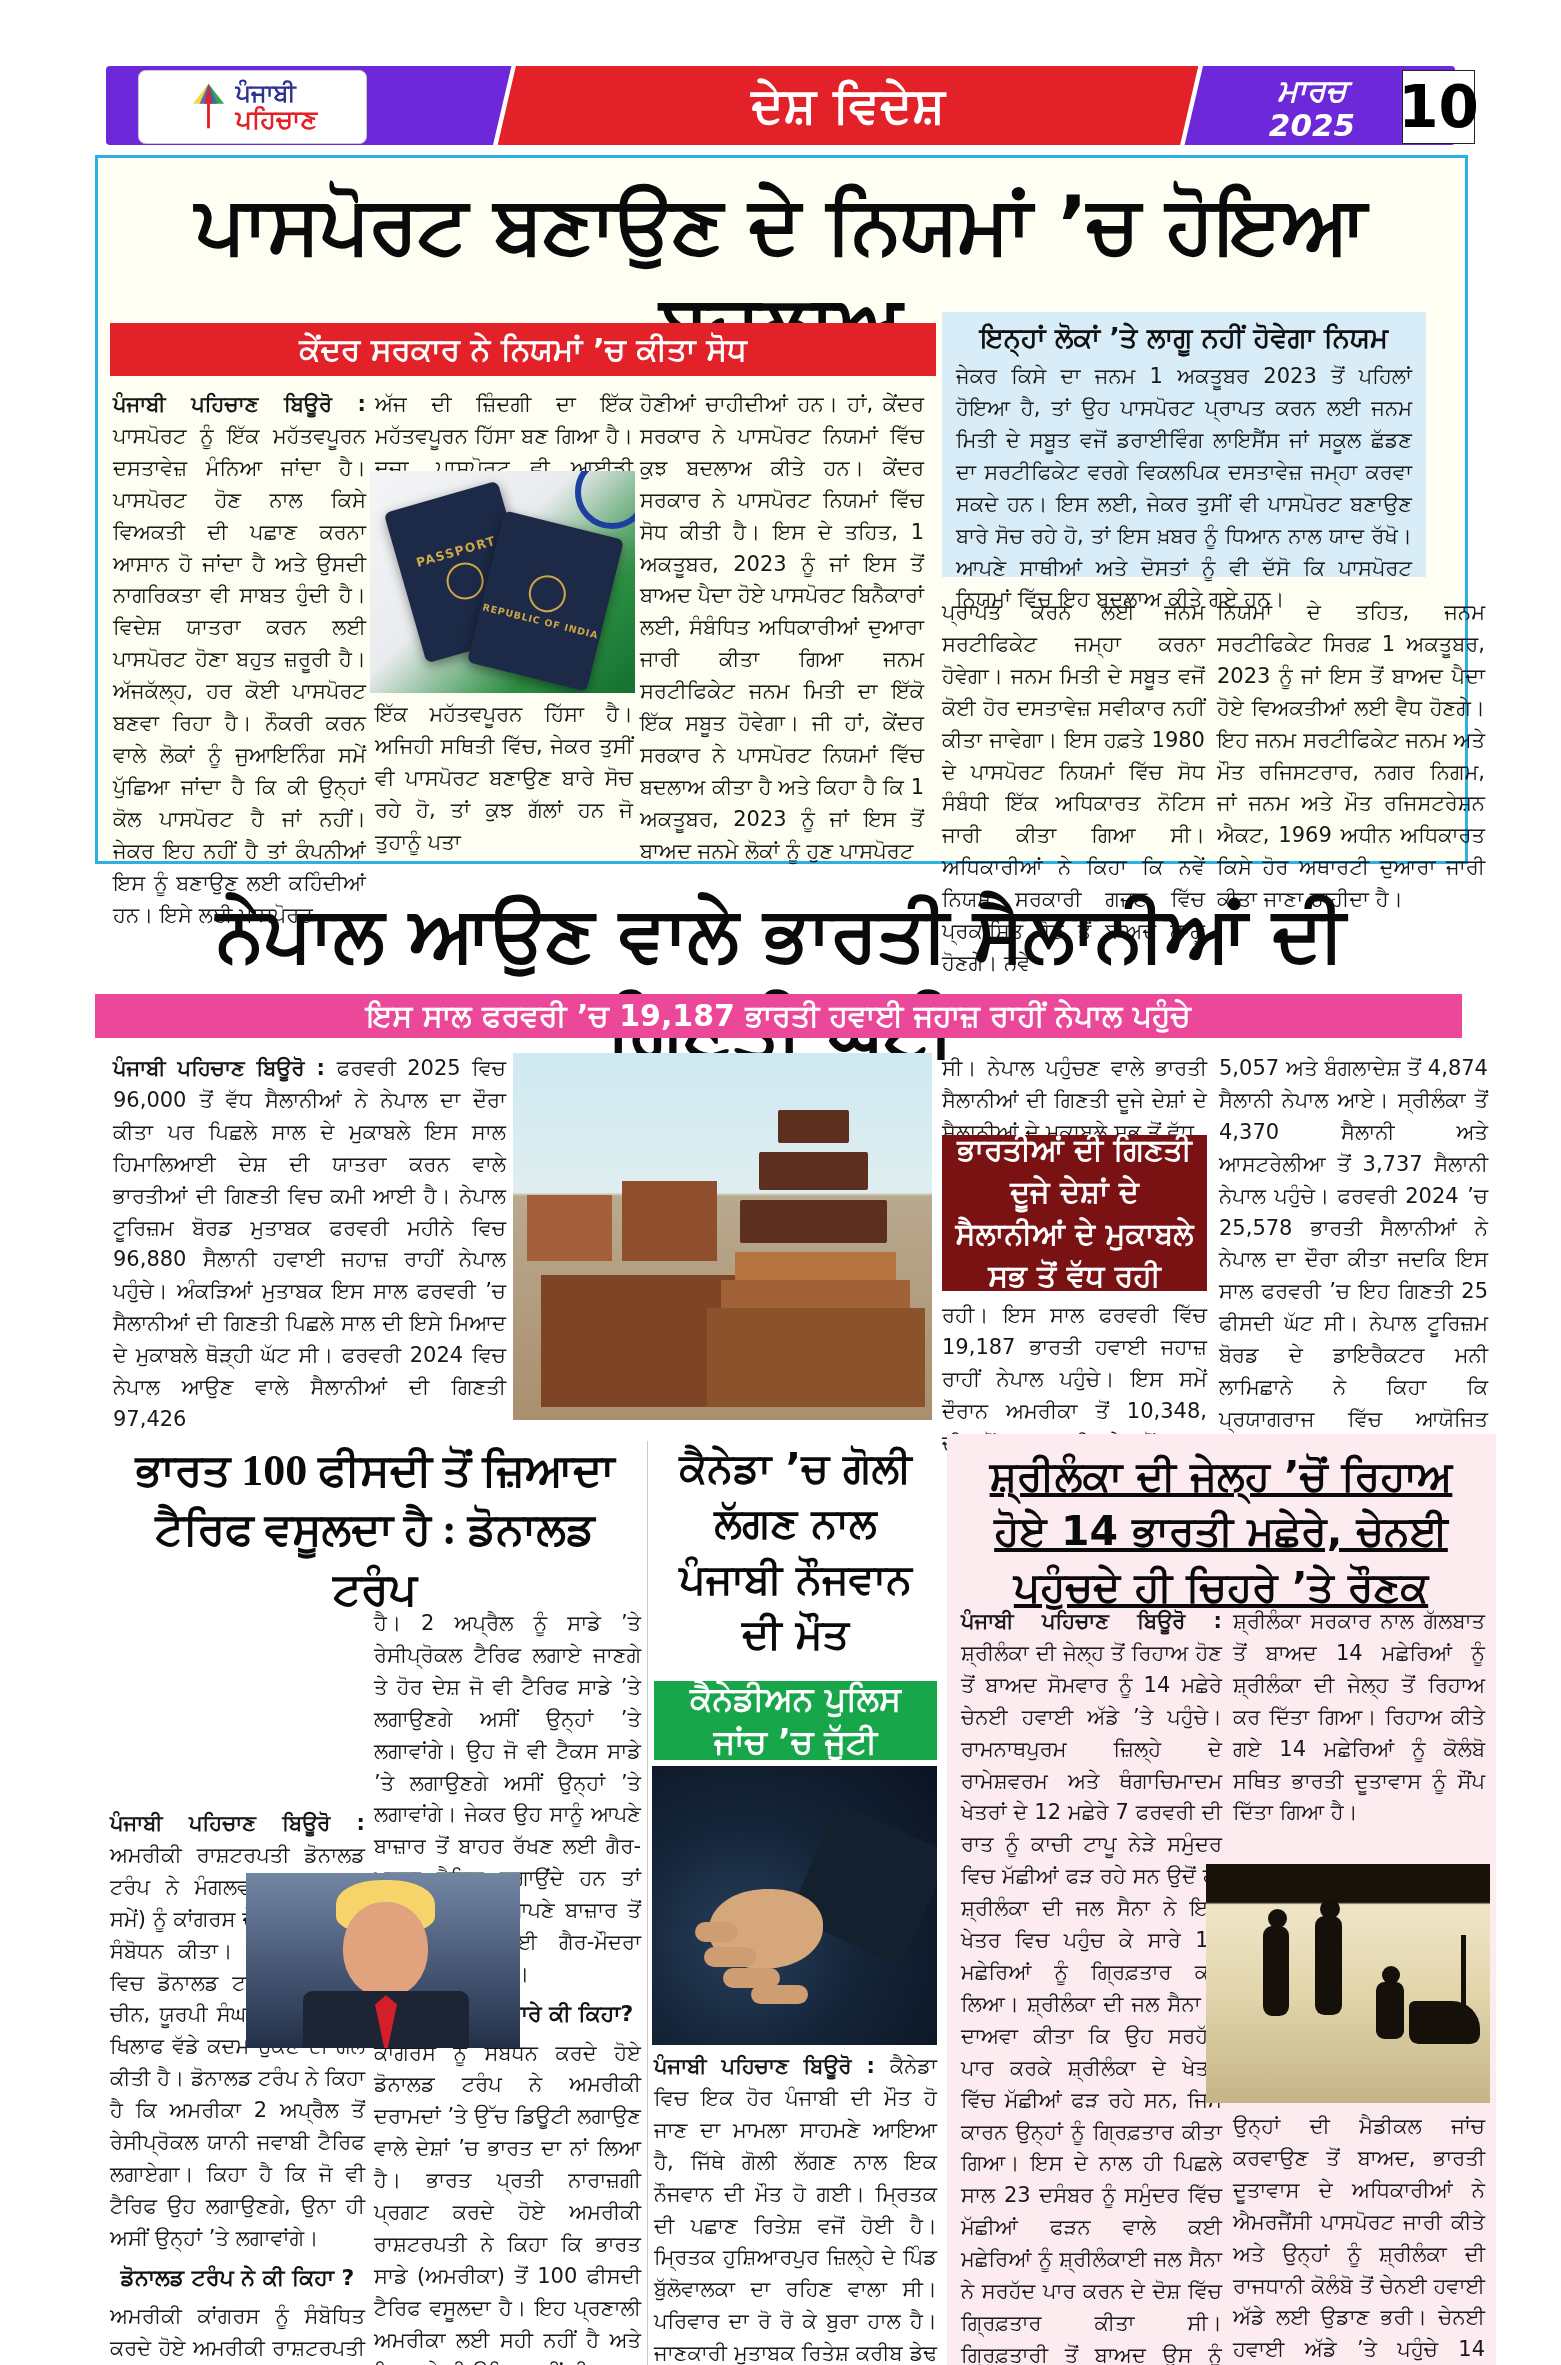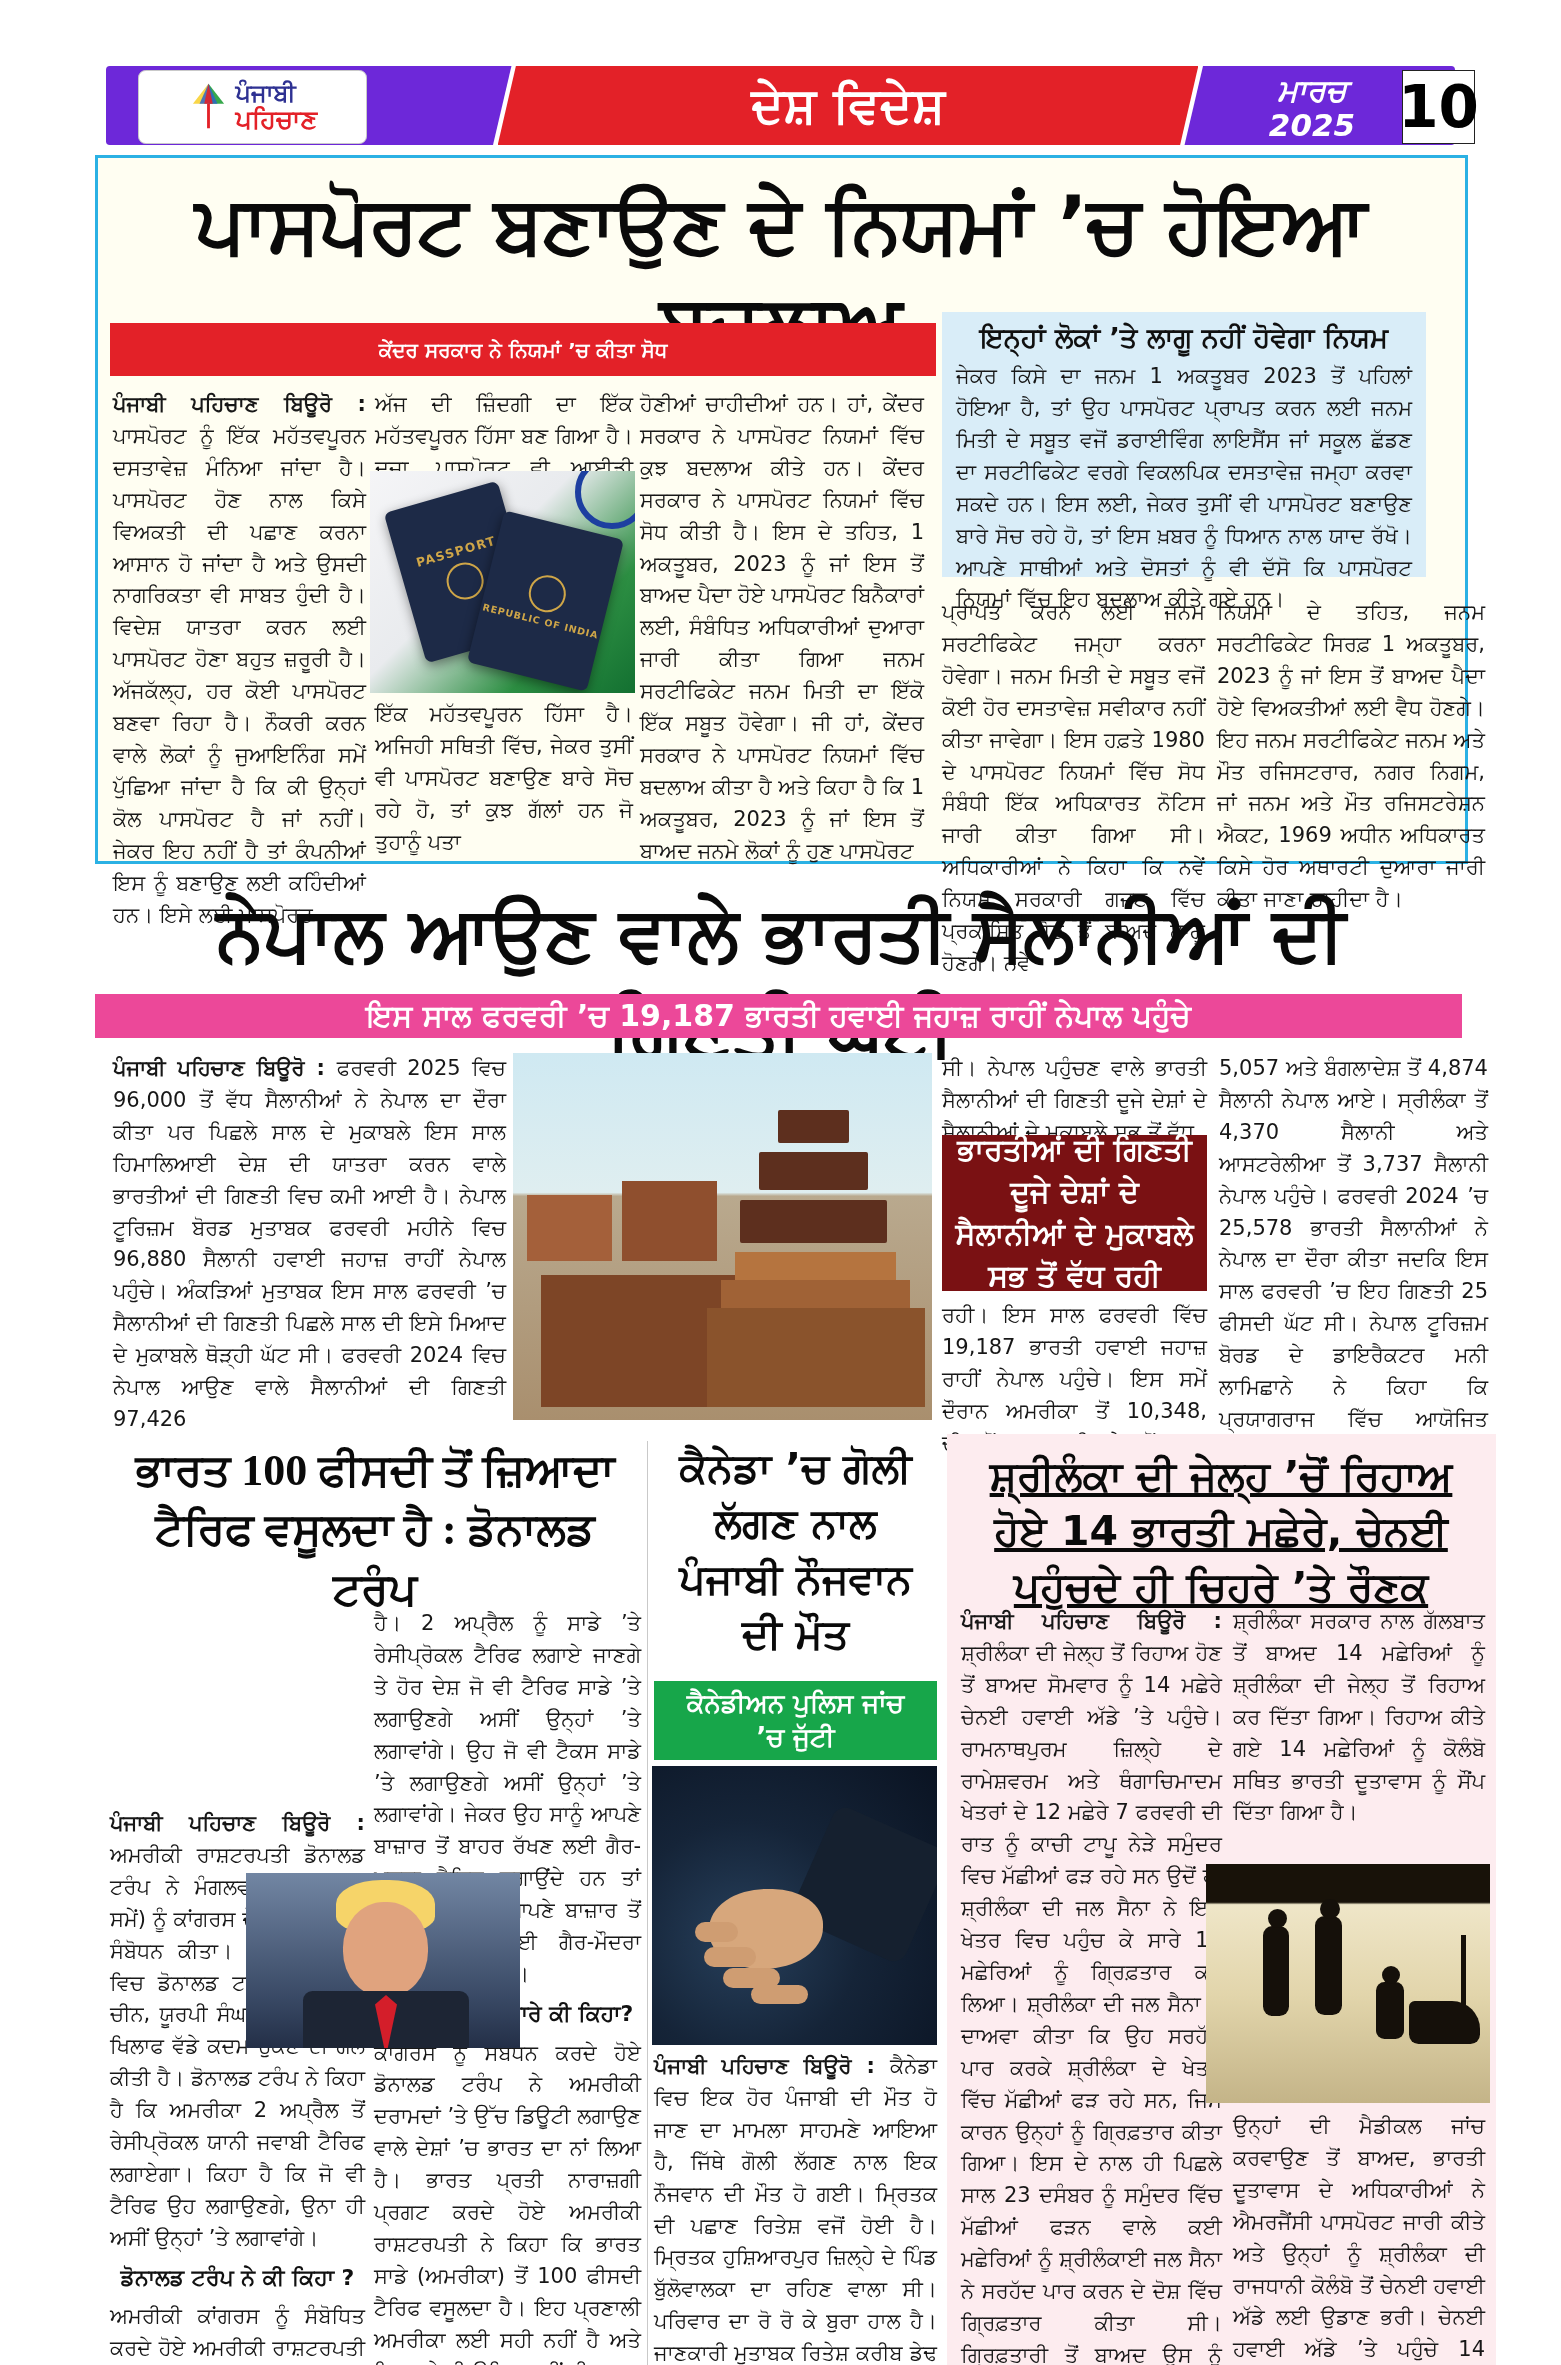--- a/index.html
+++ b/index.html
@@ -20,32 +20,32 @@
             display:flex;align-items:center;justify-content:center;gap:6.6px;}
   .logo-l1{font-size:24px;font-weight:bold;color:#2e3192;line-height:1.05;}
   .logo-l2{font-size:25.5px;font-weight:bold;color:#e32128;line-height:1.05;}
   .monthyear{font-size:31px;font-weight:bold;font-style:italic;color:#fff;line-height:1.15;text-align:center;}
   .pagenum-box{background:#fff;border:1.9px solid #222;display:flex;align-items:center;justify-content:center;}
   .pagenum{font-size:58px;font-weight:bold;color:#000;}
   
   .a1frame{border:3.8px solid #2bb1e4;background:#fffef2;}
   .headline-xl{font-size:79px;font-weight:800;color:#0a0a0a;line-height:1.25;letter-spacing:-0.9px;}
   .subred{background:#e32128;display:flex;align-items:center;justify-content:center;
-          font-size:20px;font-weight:bold;color:#fff;}
+          font-size:31px;font-weight:bold;color:#fff;}
   .bluebox{background:#d9edf8;padding:9.5px 14px;box-sizing:border-box;}
   .bluebox-title{font-size:27.4px;font-weight:bold;color:#101010;text-align:center;margin-bottom:7.6px;}
   .maroonbox{background:#7a1113;color:#fff;font-size:30px;font-weight:bold;text-align:center;
              display:flex;align-items:center;justify-content:center;padding:8.5px;box-sizing:border-box;line-height:1.4;}
   .cyanstrip{background:#ec4899;display:flex;align-items:center;justify-content:center;
              font-size:30px;font-weight:bold;color:#fff;}
   .headline-l{font-size:44px;font-weight:800;color:#0a0a0a;line-height:1.35;}
   .headline-m{font-size:41px;font-weight:800;color:#0a0a0a;line-height:1.35;}
   .redbox-s{background:#e32128;color:#fff;font-weight:bold;font-size:30px;text-align:center;
             display:flex;align-items:center;justify-content:center;line-height:1.45;padding:6.6px;box-sizing:border-box;}
-  .greenbox{background:#17a64a;color:#fff;font-weight:bold;font-size:26px;text-align:center;
+  .greenbox{background:#17a64a;color:#fff;font-weight:bold;font-size:33px;text-align:center;
             display:flex;align-items:center;justify-content:center;line-height:1.3;padding:15px;box-sizing:border-box;}
   .subhead-inline{font-size:22px;font-weight:bold;text-align:center;margin:6.6px 0;color:#111;}
   .pinkbg{background:#fdecef;}
   .vrule{width:1.4px;background:#c9c9c9;}
   
   .photo{overflow:hidden;background:#ddd;}
   .pass-bg{position:absolute;inset:0;background:linear-gradient(135deg,#f5f5f7 0%,#e9ebee 42%,#2d8f43 74%,#137031 100%);}
   .chakra{position:absolute;border:6.6px solid #1d3fa0;border-radius:50%;}
   .passport{position:absolute;background:#1d2a47;border-radius:6.6px;box-shadow:0 3.8px 11.4px rgba(0,0,0,.45);
             display:flex;flex-direction:column;align-items:center;justify-content:center;gap:4.7px;}

